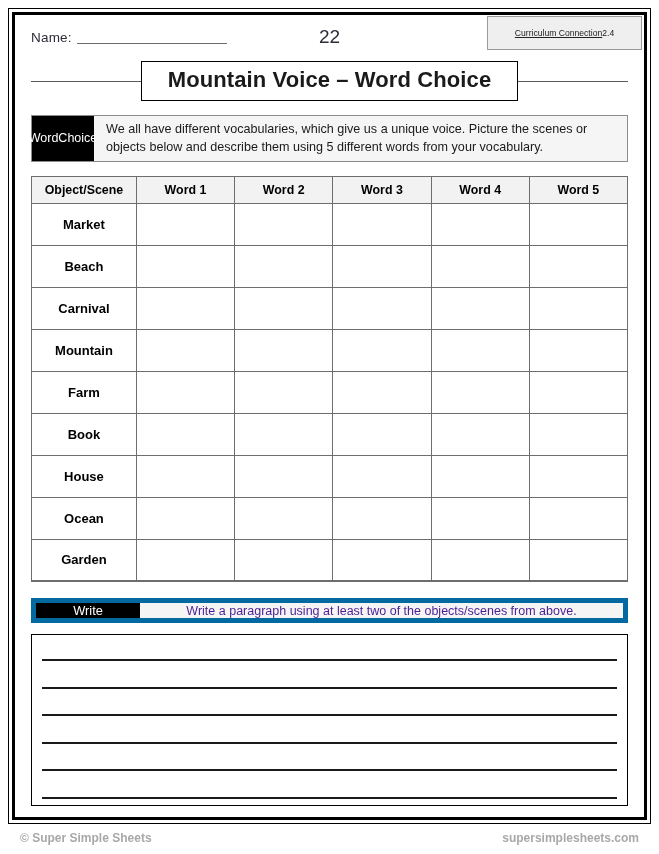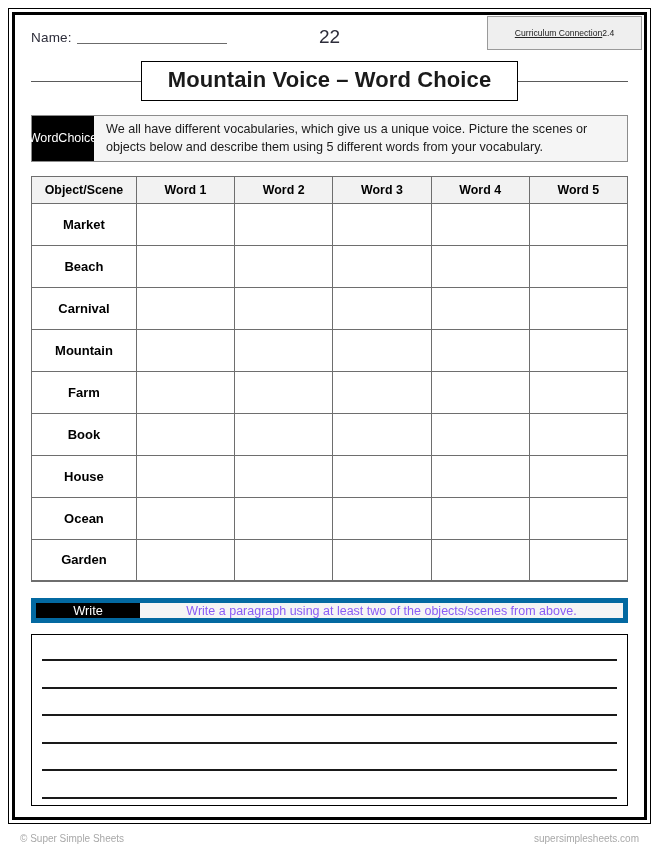--- a/index.html
+++ b/index.html
@@ -211,21 +211,21 @@
     justify-content: center;
     font-size: 12.8px;
   }
   .write-body {
     flex: 1;
     background: #f5f5f5;
     display: flex;
     align-items: center;
     justify-content: center;
     font-size: 12.5px;
-    color: #8b5cf6;
+    color: #4c1d95;
   }
 
   
   .lines-box {
     margin-top: 11px;
     border: 1px solid #000;
     box-sizing: border-box;
     height: 172px;
     padding: 8px 10px 6px 10px;
     display: flex;
@@ -242,24 +242,25 @@
   
   .footer {
     position: absolute;
     left: 8px;
     right: 8px;
     bottom: 6px;
     height: 20px;
     display: flex;
     align-items: center;
     justify-content: space-between;
-    font-size: 10px;
+    font-size: 12px;
     color: #a8a8a8;
     padding: 0 12px;
     box-sizing: border-box;
+    font-weight: bold;
   }
 </style>
 </head>
 <body>
 
 <div class="page">
 
   <div class="outer-frame"></div>
 
   <div class="inner-frame">

